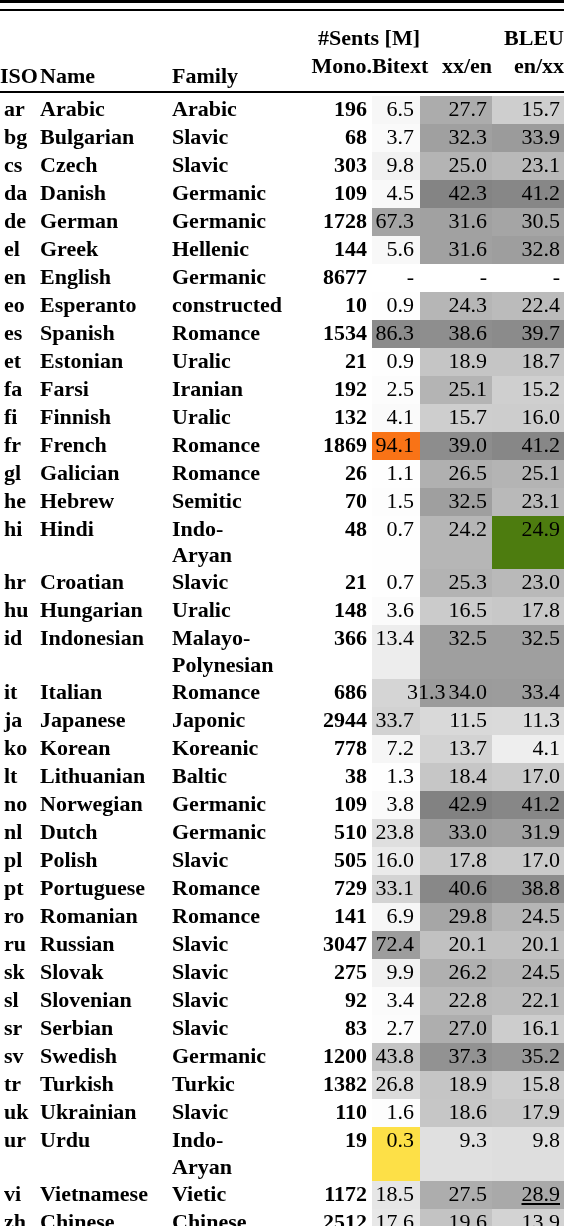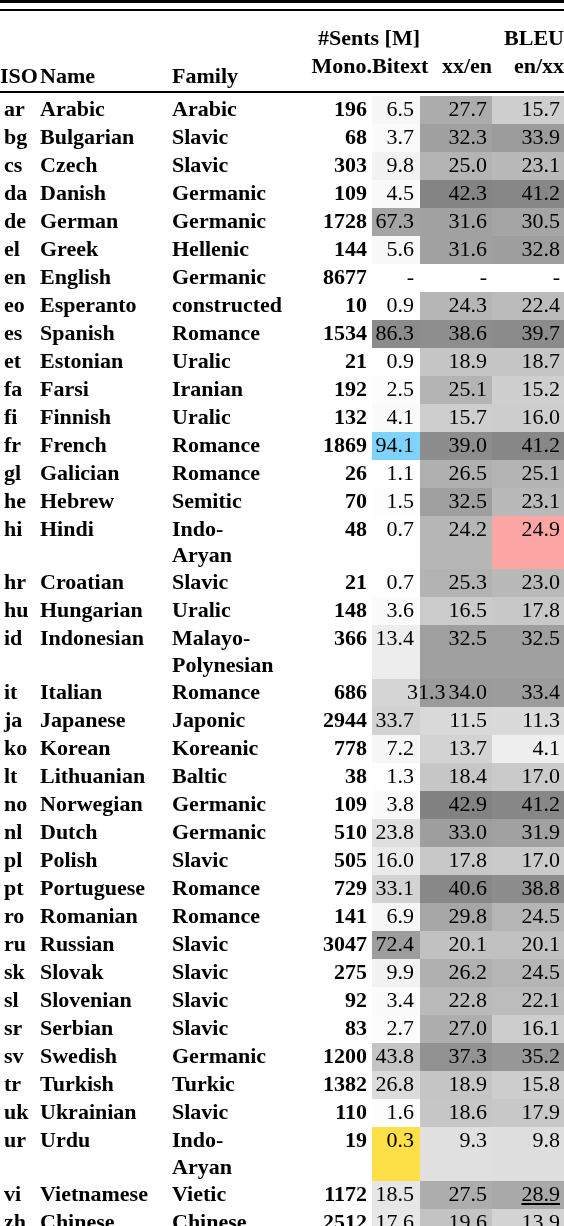--- a/index.html
+++ b/index.html
@@ -239,21 +239,21 @@
           <td class="mono">132</td>
           <td class="num bitext" style="background: rgb(250, 250, 250);">4.1</td>
           <td class="num xxen" style="background: rgb(206, 206, 206);">15.7</td>
           <td class="num enxx" style="background: rgb(205, 205, 205);">16.0</td>
         </tr>
         <tr>
           <td class="iso">fr</td>
           <td class="name">French</td>
           <td class="family">Romance</td>
           <td class="mono">1869</td>
-          <td class="num bitext" style="background: #7dd3fc;">94.1</td>
+          <td class="num bitext" style="background: #f97316;">94.1</td>
           <td class="num xxen" style="background: rgb(141, 141, 141);">39.0</td>
           <td class="num enxx" style="background: rgb(135, 135, 135);">41.2</td>
         </tr>
         <tr>
           <td class="iso">gl</td>
           <td class="name">Galician</td>
           <td class="family">Romance</td>
           <td class="mono">26</td>
           <td class="num bitext" style="background: rgb(254, 254, 254);">1.1</td>
           <td class="num xxen" style="background: rgb(176, 176, 176);">26.5</td>
@@ -271,21 +271,21 @@
         <tr>
           <td class="iso">hi</td>
           <td class="name">Hindi</td>
           <td class="family">
             <span class="fam-line">Indo-</span>
             <span class="fam-line">Aryan</span>
           </td>
           <td class="mono">48</td>
           <td class="num bitext" style="background: rgb(254, 254, 254);">0.7</td>
           <td class="num xxen" style="background: rgb(182, 182, 182);">24.2</td>
-          <td class="num enxx" style="background: #fca5a5; margin-top: 24px;">24.9</td>
+          <td class="num enxx" style="background: #4d7c0f; margin-top: 24px;">24.9</td>
         </tr>
         <tr>
           <td class="iso">hr</td>
           <td class="name">Croatian</td>
           <td class="family">Slavic</td>
           <td class="mono">21</td>
           <td class="num bitext" style="background: rgb(254, 254, 254);">0.7</td>
           <td class="num xxen" style="background: rgb(179, 179, 179);">25.3</td>
           <td class="num enxx" style="background: rgb(185, 185, 185);">23.0</td>
         </tr>

